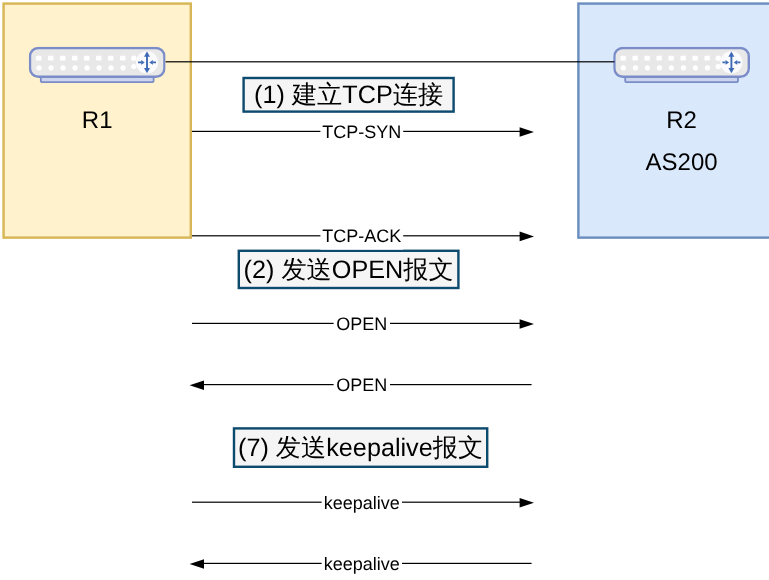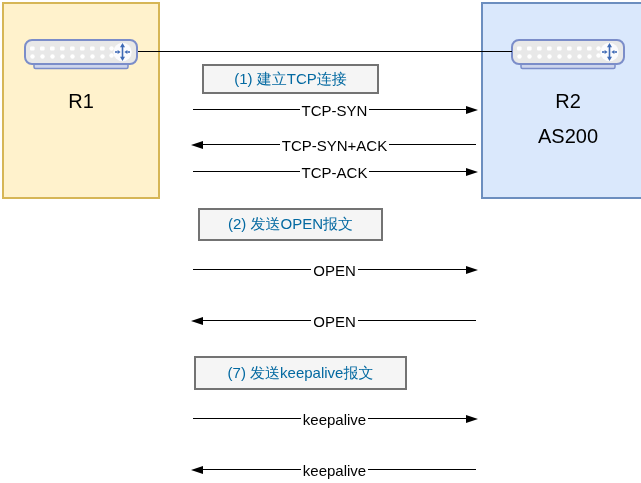--- a/index.html
+++ b/index.html
@@ -47,39 +47,38 @@
     top: 51px;
     width: 374px;
     height: 0;
     border-top: 1.5px solid #000000;
   }
 
   
   .step {
     position: absolute;
     background: #f5f5f5;
-    border: 2px solid #737373;
+    border: 2px solid #0c4a6e;
     display: flex;
     align-items: center;
     justify-content: center;
-    font-size: 15px;
-    color: #0369a1;
+    font-size: 21px;
+    color: #000000;
     white-space: nowrap;
   }
   .s1 { left: 202px; top: 64px;  width: 177px; height: 30px; }
   .s2 { left: 198px; top: 208px; width: 185px; height: 33px; }
   .s3 { left: 194px; top: 356px; width: 213px; height: 34px; }
 
   
   .msg {
     position: absolute;
     left: 160px;
     width: 283px;
     height: 22px;
-    margin-left: 33px;
   }
   .msg .line {
     position: absolute;
     top: 10px;
     height: 0;
     border-top: 1.5px solid #000000;
     left: 0;
     right: 3px;
   }
   .msg.left .line { left: 3px; right: 0; }
@@ -106,21 +105,21 @@
   .msg-label {
     background: #ffffff;
     padding: 0 2px;
     font-size: 15px;
     color: #000000;
     line-height: 21px;
     white-space: nowrap;
   }
   .m1 { top: 99px;  }
   .m2 { top: 134px; }
-  .m3 { top: 161px; }
+  .m3 { top: 186px; }
   .m4 { top: 259px; }
   .m5 { top: 310px; }
   .m6 { top: 408px; }
   .m7 { top: 459px; }
 </style>
 </head>
 <body>
 
 <div class="canvas">
 
@@ -212,27 +211,20 @@
   <div class="step s3">(7) 发送keepalive报文</div>
 
   <div class="msg right m1">
     <div class="line"></div>
     <div class="arrowhead"></div>
     <div class="msg-label-wrap">
         <span class="msg-label">TCP-SYN</span>
       </div>
   </div>
 
-  <div class="msg left m2">
-    <div class="line"></div>
-    <div class="arrowhead"></div>
-    <div class="msg-label-wrap">
-        <span class="msg-label">TCP-SYN+ACK</span>
-      </div>
-  </div>
 
   <div class="msg right m3">
     <div class="line"></div>
     <div class="arrowhead"></div>
     <div class="msg-label-wrap">
         <span class="msg-label">TCP-ACK</span>
       </div>
   </div>
 
   <div class="msg right m4">

